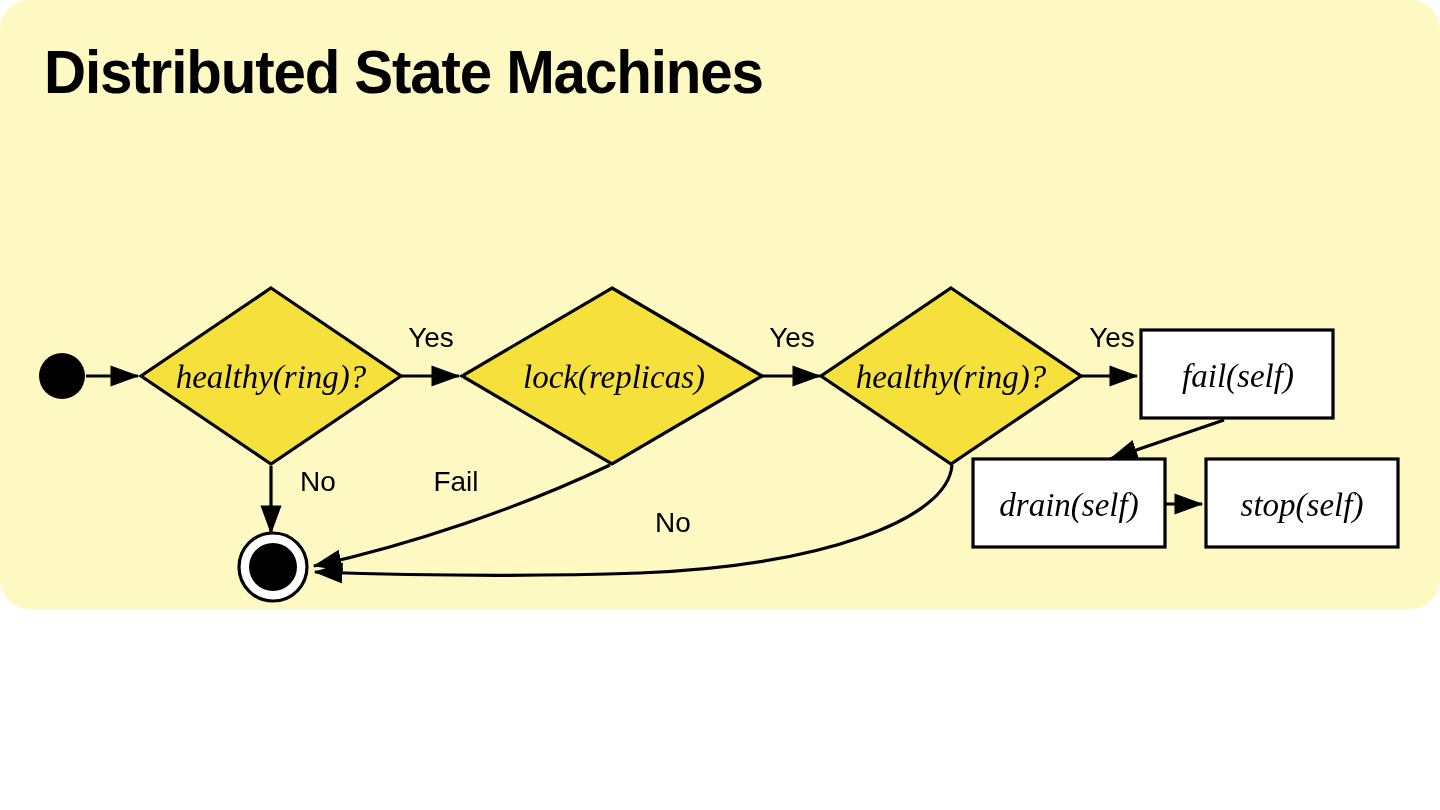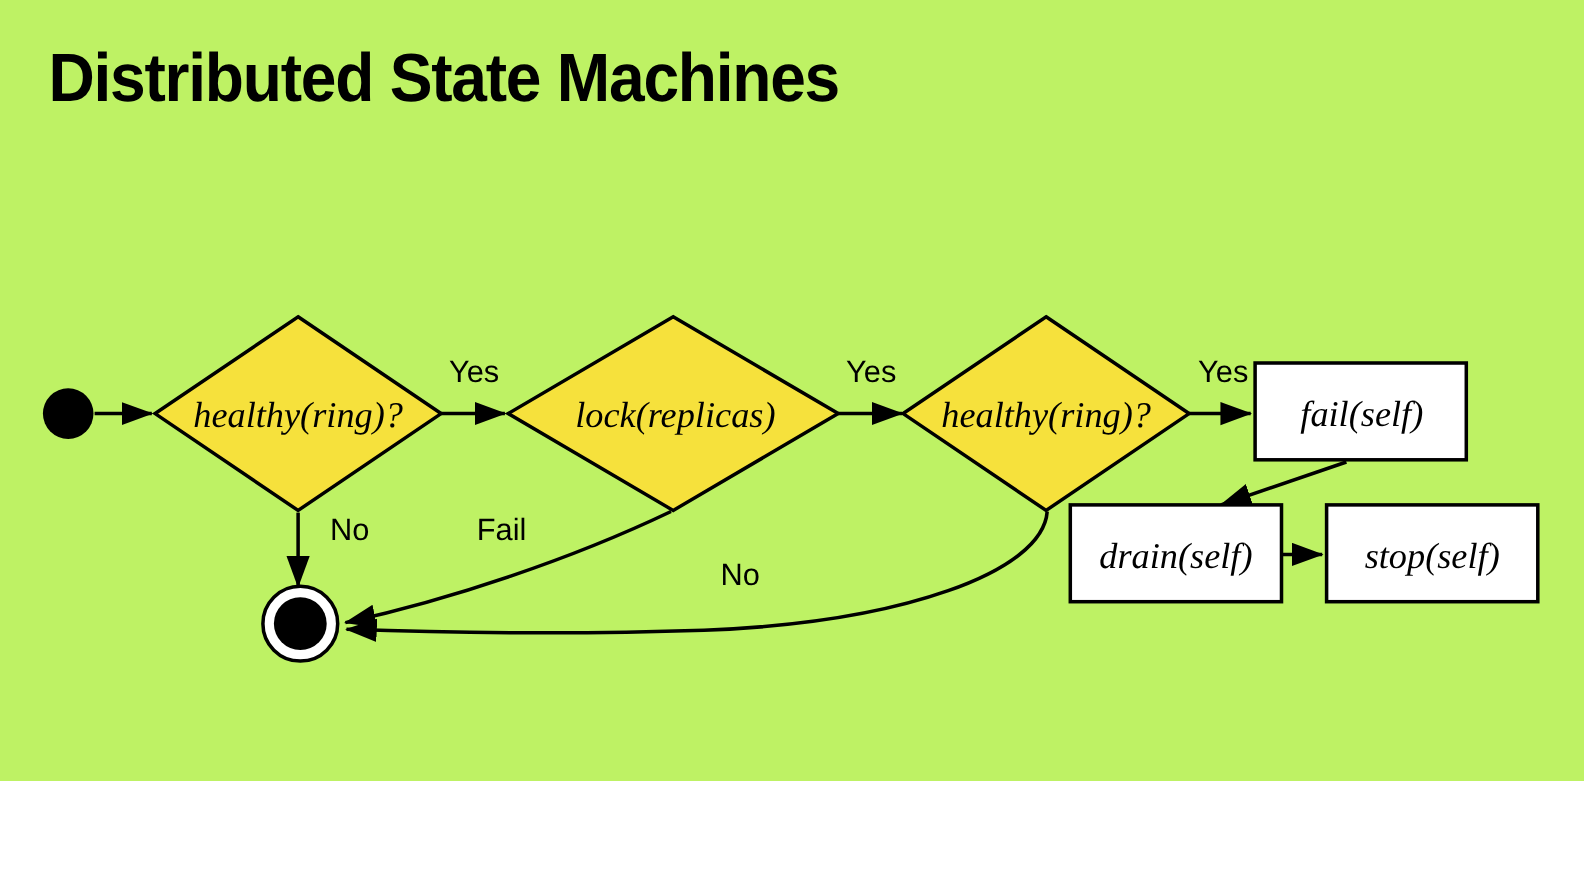--- a/index.html
+++ b/index.html
@@ -3,24 +3,25 @@
 <meta charset="utf-8">
 <style>
   html, body {
     margin: 0;
     padding: 0;
     background: #ffffff;
   }
   #slide {
     position: relative;
     width: 1440px;
-    height: 710px;
-    background: #bef264;
+    height: 609px;
+    background: #fef9c3;
     overflow: hidden;
     font-family: "Liberation Sans", sans-serif;
+    border-radius: 29px;
   }
   #slide-title {
     position: absolute;
     left: 44px;
     top: 36px;
     font-family: "Liberation Sans", sans-serif;
     font-weight: bold;
     font-size: 62px;
     letter-spacing: -1.2px;
     color: #000000;

